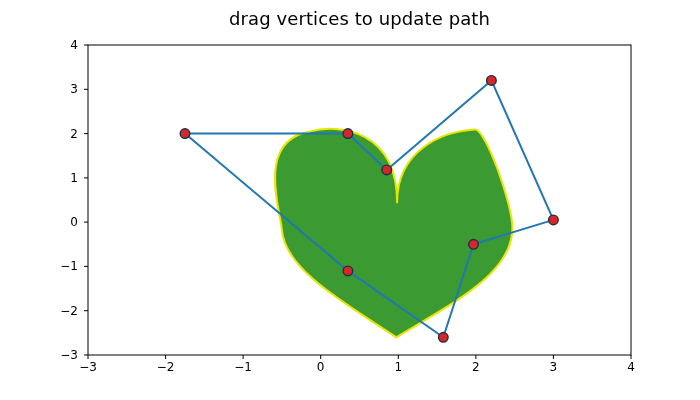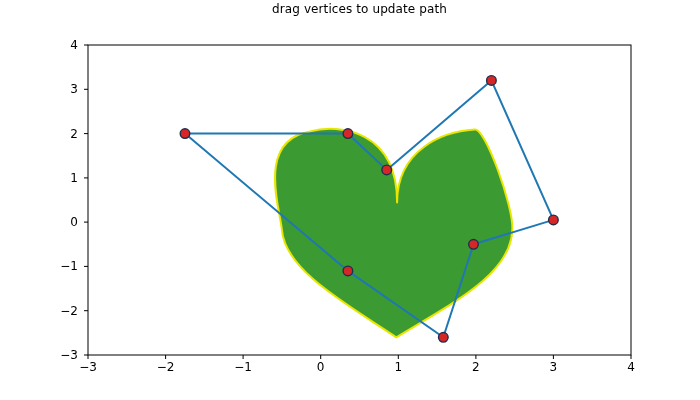--- a/index.html
+++ b/index.html
@@ -15,24 +15,24 @@
   }
   #figure {
     position: relative;
     width: 700px;
     height: 400px;
     background: #ffffff;
   }
   #chart-title {
     position: absolute;
     left: 88px;
-    top: 2px;
+    top: 8px;
     width: 543px;
     text-align: center;
-    font-size: 12px;
+    font-size: 18px;
     color: #000000;
     letter-spacing: 0.1px;
   }
   #plot-svg {
     position: absolute;
     left: 0;
     top: 0;
   }
   .tick-label {
     position: absolute;

